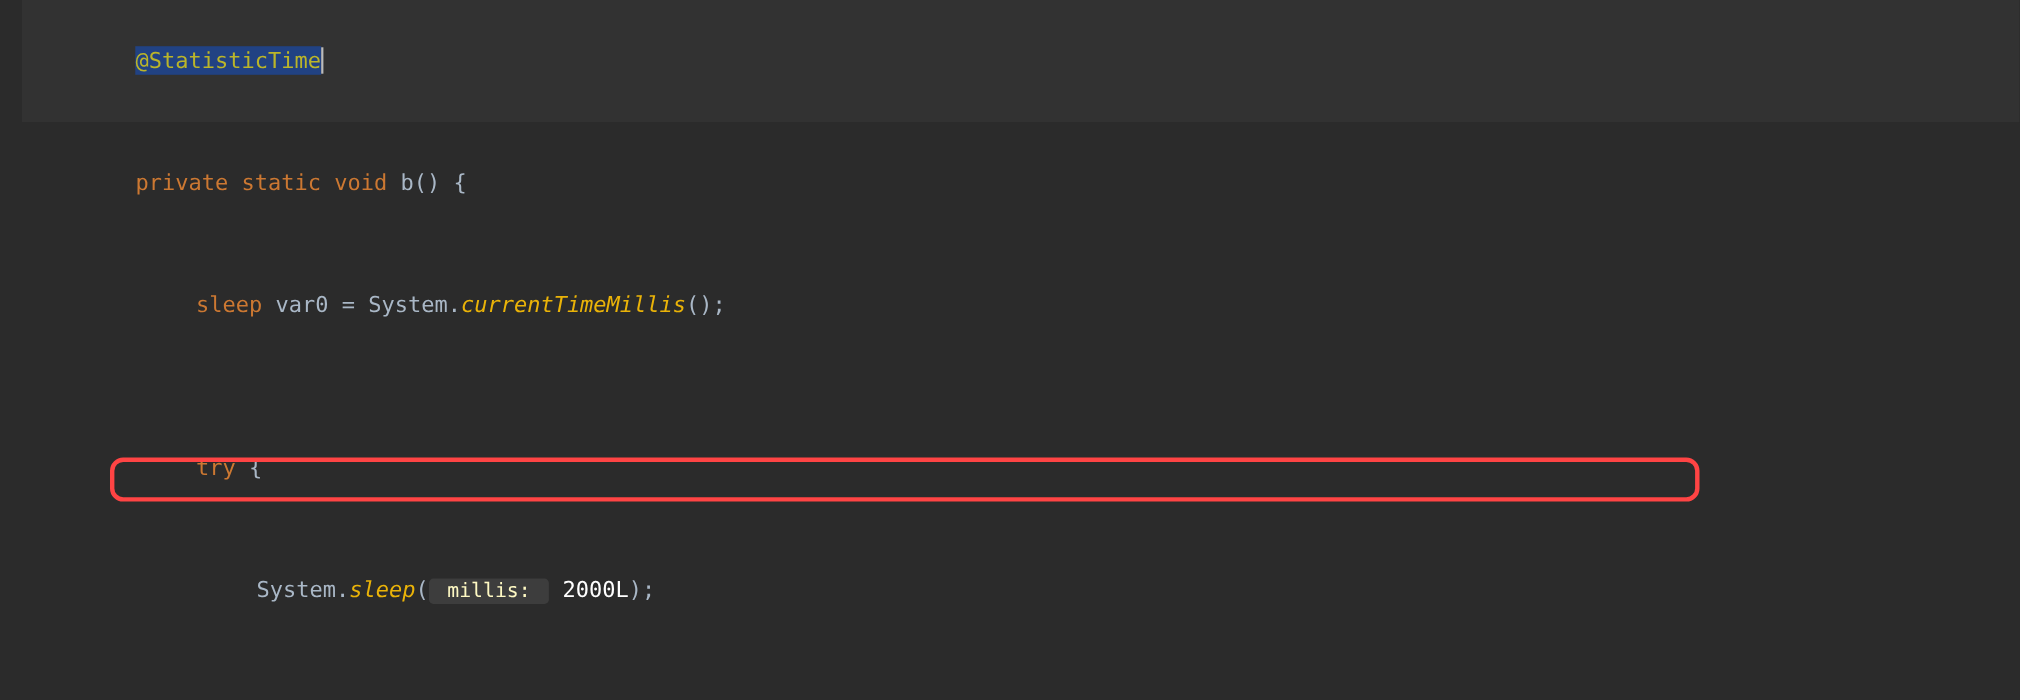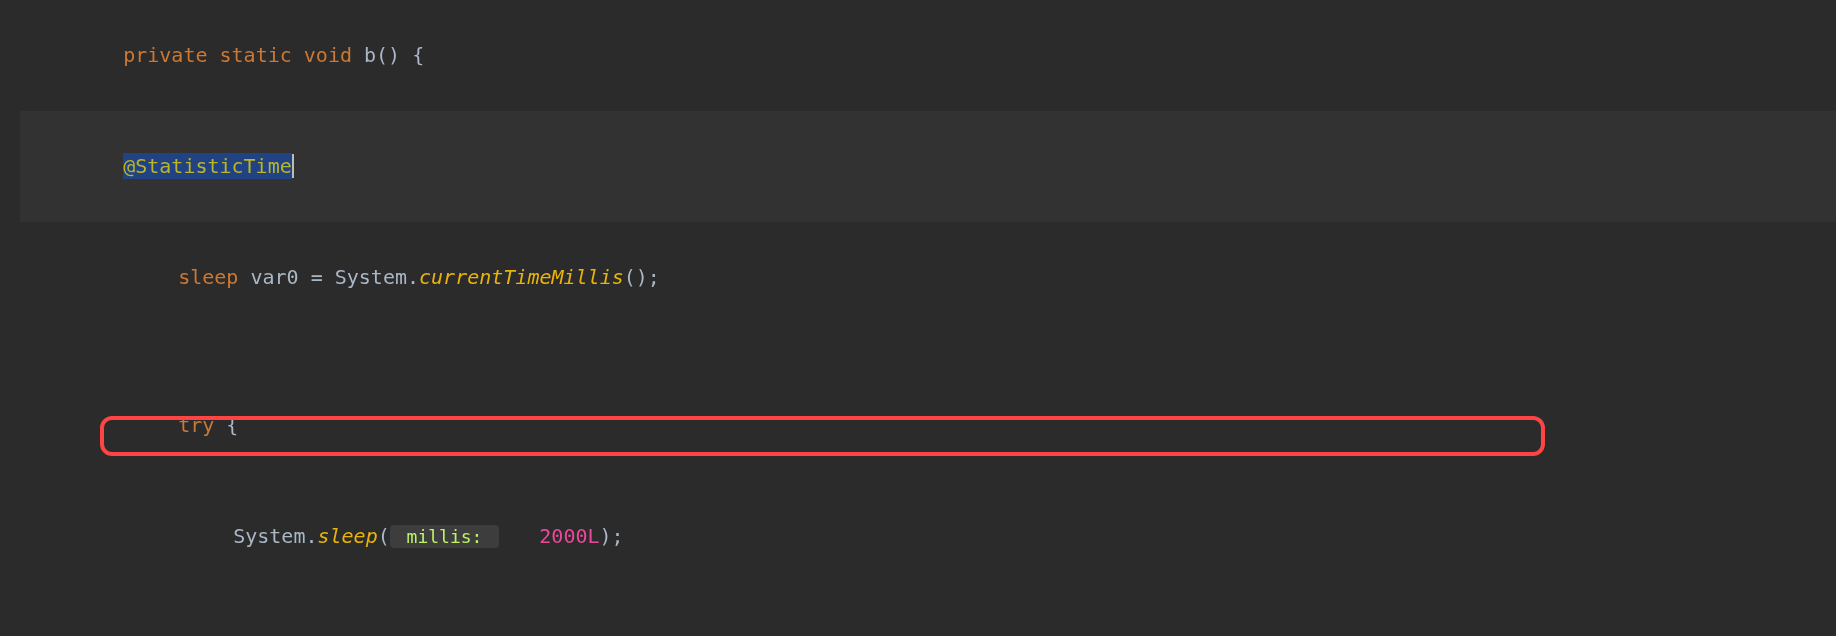--- a/index.html
+++ b/index.html
@@ -37,25 +37,24 @@
       padding: 1px 0;
     }
     .keyword {
       color: #cc7832;
     }
     .static-method {
       color: #eab308;
       font-style: italic;
     }
     .number {
-      color: #ec4899;
-      margin-left: 28px;
+      color: #ffffff;
     }
     .param-hint {
-      color: #bef264;
+      color: #fef9c3;
       background-color: #3d3d3d;
       padding: 1px 6px;
       border-radius: 4px;
       font-style: normal;
       font-size: 18px;
     }
     .punct {
       color: #a9b7c6;
     }
     .identifier {
@@ -79,26 +78,26 @@
     }
     .indent-1 { padding-left: 55px; }
     .indent-2 { padding-left: 110px; }
     .indent-3 { padding-left: 165px; }
   </style>
 </head>
 <body>
 
 <div class="editor">
 
+  <div class="line highlight-line indent-1">
+    <span class="annotation selected-bg">@StatisticTime</span><span class="caret"></span>
+  </div>
+
   <div class="line indent-1">
     <span class="keyword">private</span><span class="punct"> </span><span class="keyword">static</span><span class="punct"> </span><span class="keyword">void</span><span class="punct"> </span><span class="identifier">b</span><span class="punct">()</span><span class="punct"> {</span>
-  </div>
-
-  <div class="line highlight-line indent-1">
-    <span class="annotation selected-bg">@StatisticTime</span><span class="caret"></span>
   </div>
 
   <div class="line indent-2">
     <span class="keyword">sleep</span><span class="identifier"> var0 = </span><span class="identifier">System.</span><span class="static-method">currentTimeMillis</span><span class="punct">();</span>
   </div>
 
   <div class="line indent-2">&nbsp;</div>
 
   <div class="line indent-2">
     <span class="keyword">try</span><span class="punct"> {</span>

